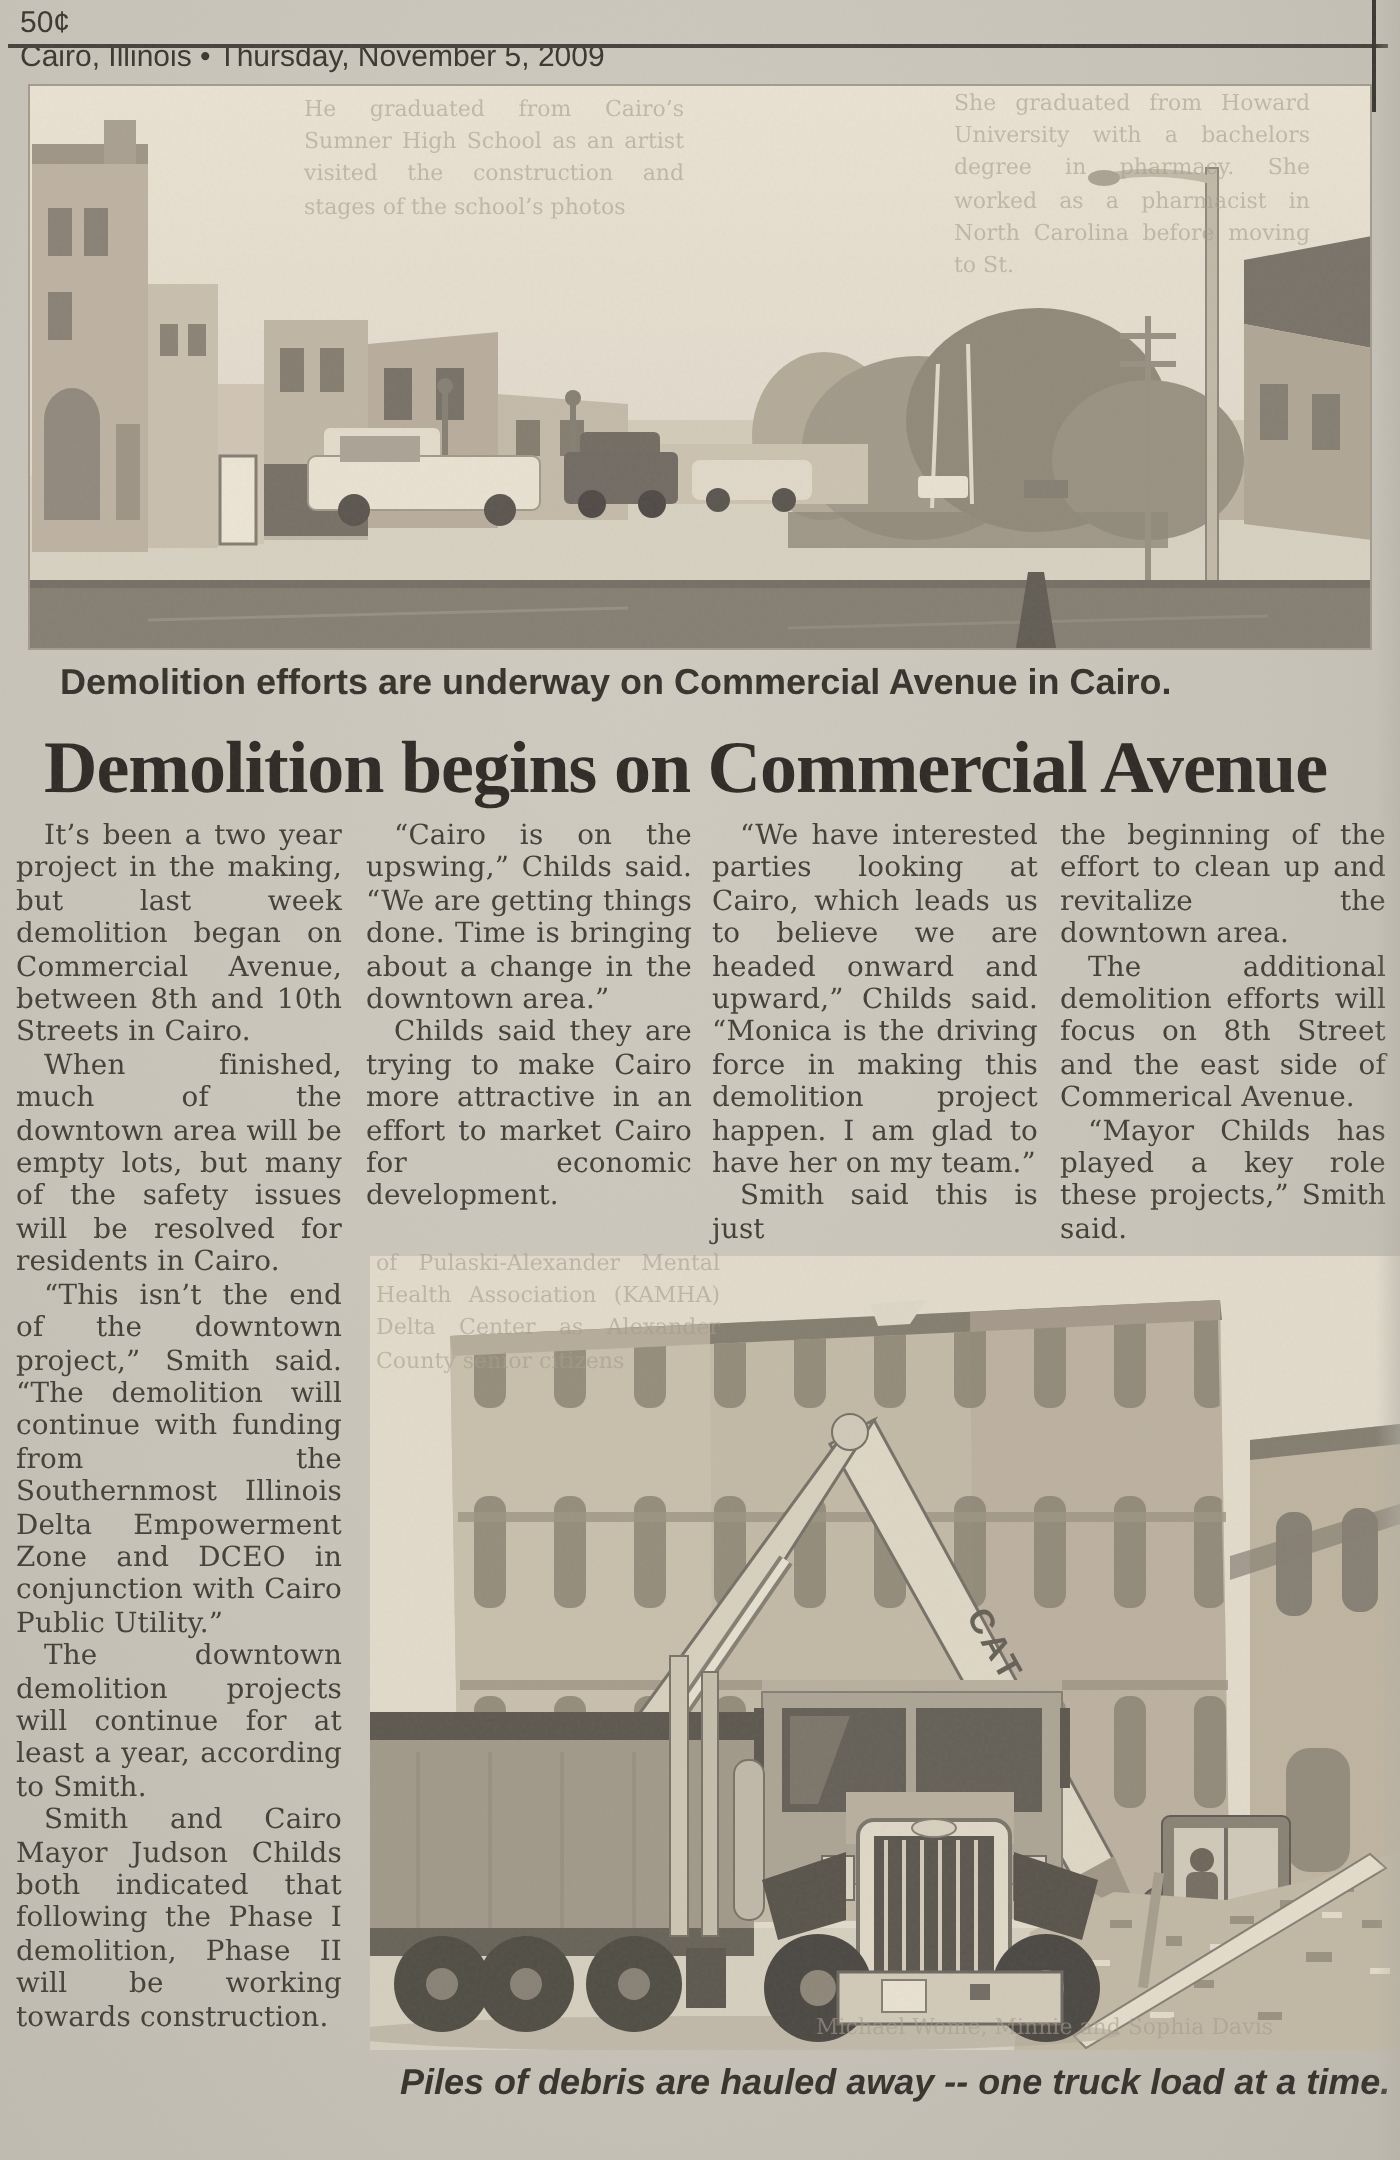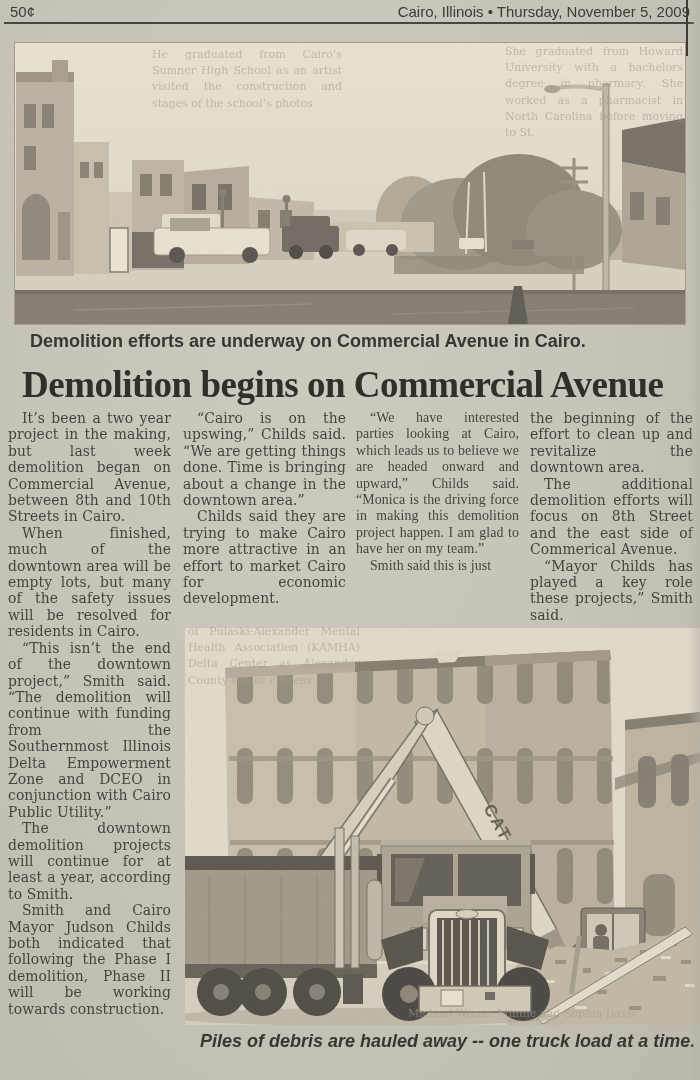--- a/index.html
+++ b/index.html
@@ -3,41 +3,41 @@
 <meta charset="utf-8">
 <style>
   html,body{margin:0;padding:0;background:#8d8a83;}
   .page{position:relative;width:700px;height:1080px;margin:0 auto;overflow:hidden;
     background:radial-gradient(ellipse at 45% 28%, #cfcbc0 0%, #c8c4b9 55%, #beb9ae 100%);
     font-family:"DejaVu Serif", serif;color:#3f3b34;}
   .edge-shade{position:absolute;right:0;top:0;width:12px;height:100%;
     background:linear-gradient(to left,#b4b0a5,rgba(180,176,165,0));opacity:.55;z-index:6;}
   .edge-line{position:absolute;left:686px;top:0;width:2px;height:56px;background:#3a3731;z-index:7;}
   .masthead{position:absolute;top:3px;left:10px;width:680px;display:flex;justify-content:space-between;
-    font-family:"Liberation Sans",sans-serif;font-size:15px;color:#3a3731;z-index:4;}
+    font-family:"Liberation Sans",sans-serif;font-size:15px;color:#3a3731;z-index:4;flex-direction:column;}
   .masthead-rule{position:absolute;top:22px;left:4px;width:690px;height:2px;background:#46423b;z-index:4;}
   .photo{position:absolute;filter:sepia(.12) contrast(.9) brightness(1.04);}
   .photo-top{left:14px;top:42px;width:672px;height:283px;}
   .photo-bottom{left:185px;top:628px;width:515px;height:397px;}
   .caption{position:absolute;font-family:"Liberation Sans",sans-serif;font-weight:bold;
     font-size:18px;color:#35322c;z-index:4;}
   .cap-top{left:30px;top:331px;}
   .cap-bottom{left:200px;top:1031px;font-style:italic;}
   .headline{position:absolute;left:6px;top:347px;width:692px;margin:16px;
     font-family:"Liberation Serif",serif;font-weight:700;font-size:37px;letter-spacing:-0.5px;
     white-space:nowrap;color:#2d2a25;z-index:4;}
   .col{position:absolute;top:410px;width:163px;text-align:justify;font-size:13.9px;
     line-height:16.4px;color:#433f38;z-index:4;letter-spacing:.1px;}
   .col p{margin:0;text-indent:14px;}
   .col p.noindent{text-indent:0;}
-  .col1{left:8px;}  .col2{left:183px;}  .col3{left:356px;font-family:Liberation Serif, serif;}  .col4{left:530px;}
+  .col1{left:8px;}  .col2{left:183px;}  .col3{left:356px;}  .col4{left:530px;}
   .ghost{position:absolute;color:#a59d8e;opacity:.6;font-size:11px;line-height:16.2px;
     text-align:justify;z-index:3;}
   .g1{left:152px;top:47px;width:190px;}
-  .g2{left:505px;top:44px;width:178px;}
+  .g2{left:477px;top:44px;width:178px;}
   .g3{left:188px;top:624px;width:172px;}
   .g4{left:408px;top:1006px;width:280px;}
   .grain{position:absolute;left:0;top:0;z-index:9;pointer-events:none;}
   figure{margin:0;}
 </style>
 </head>
 <body>
 
 <div class="page">
 

